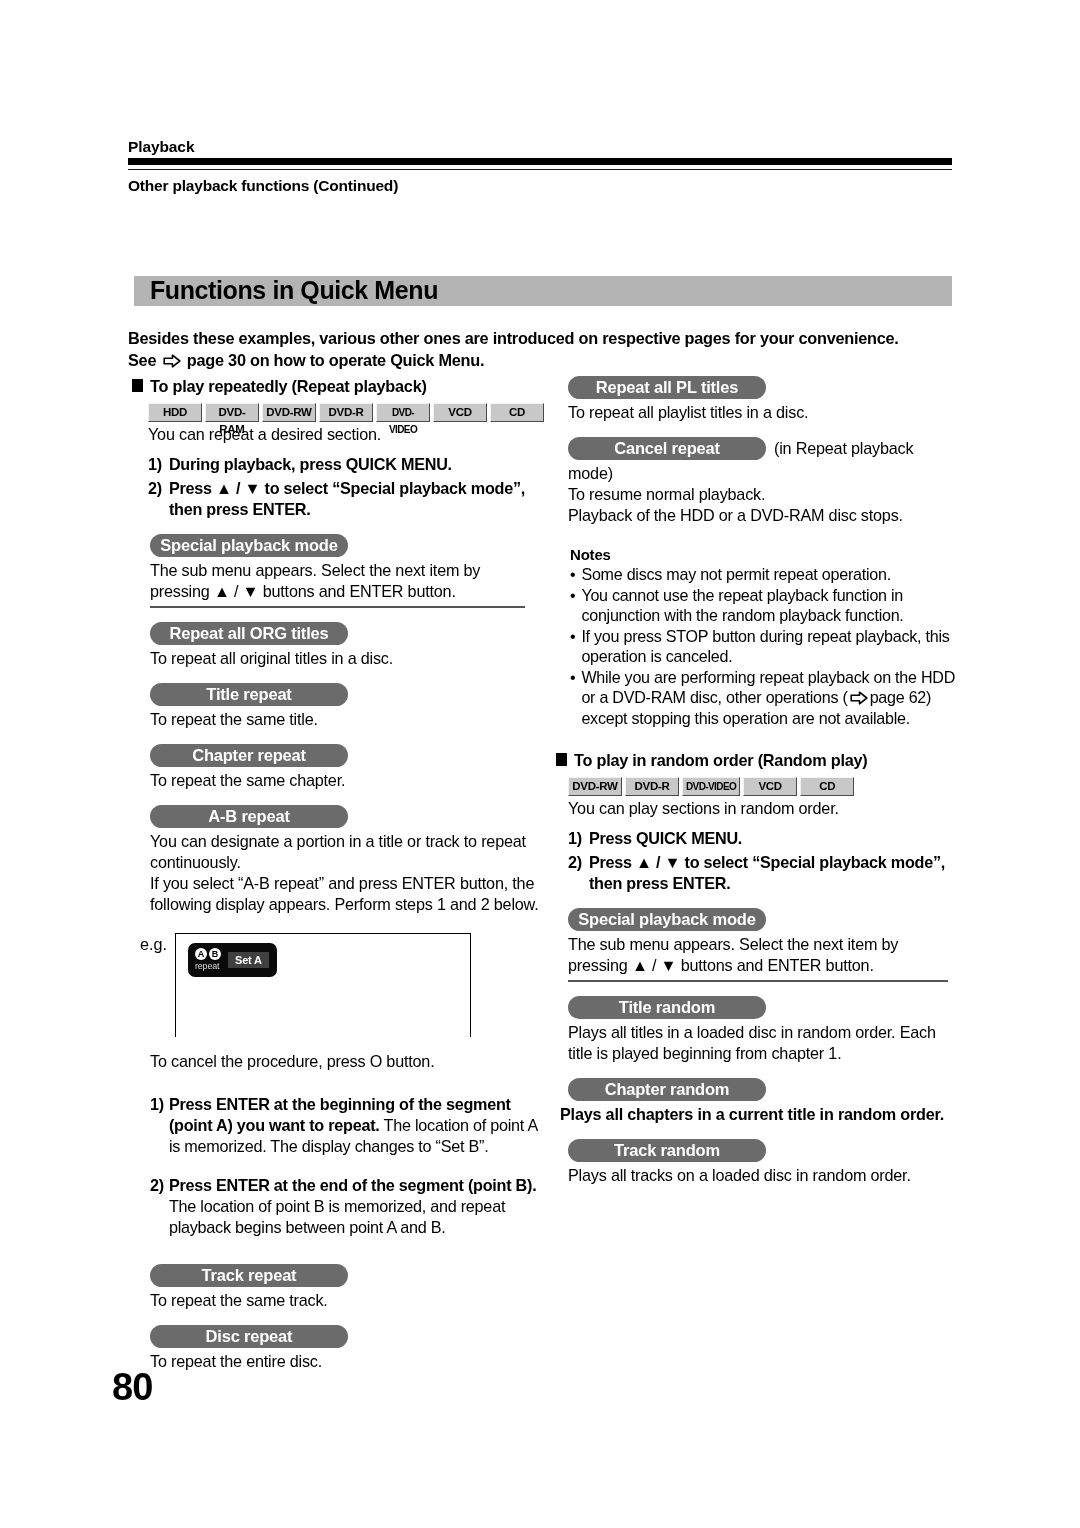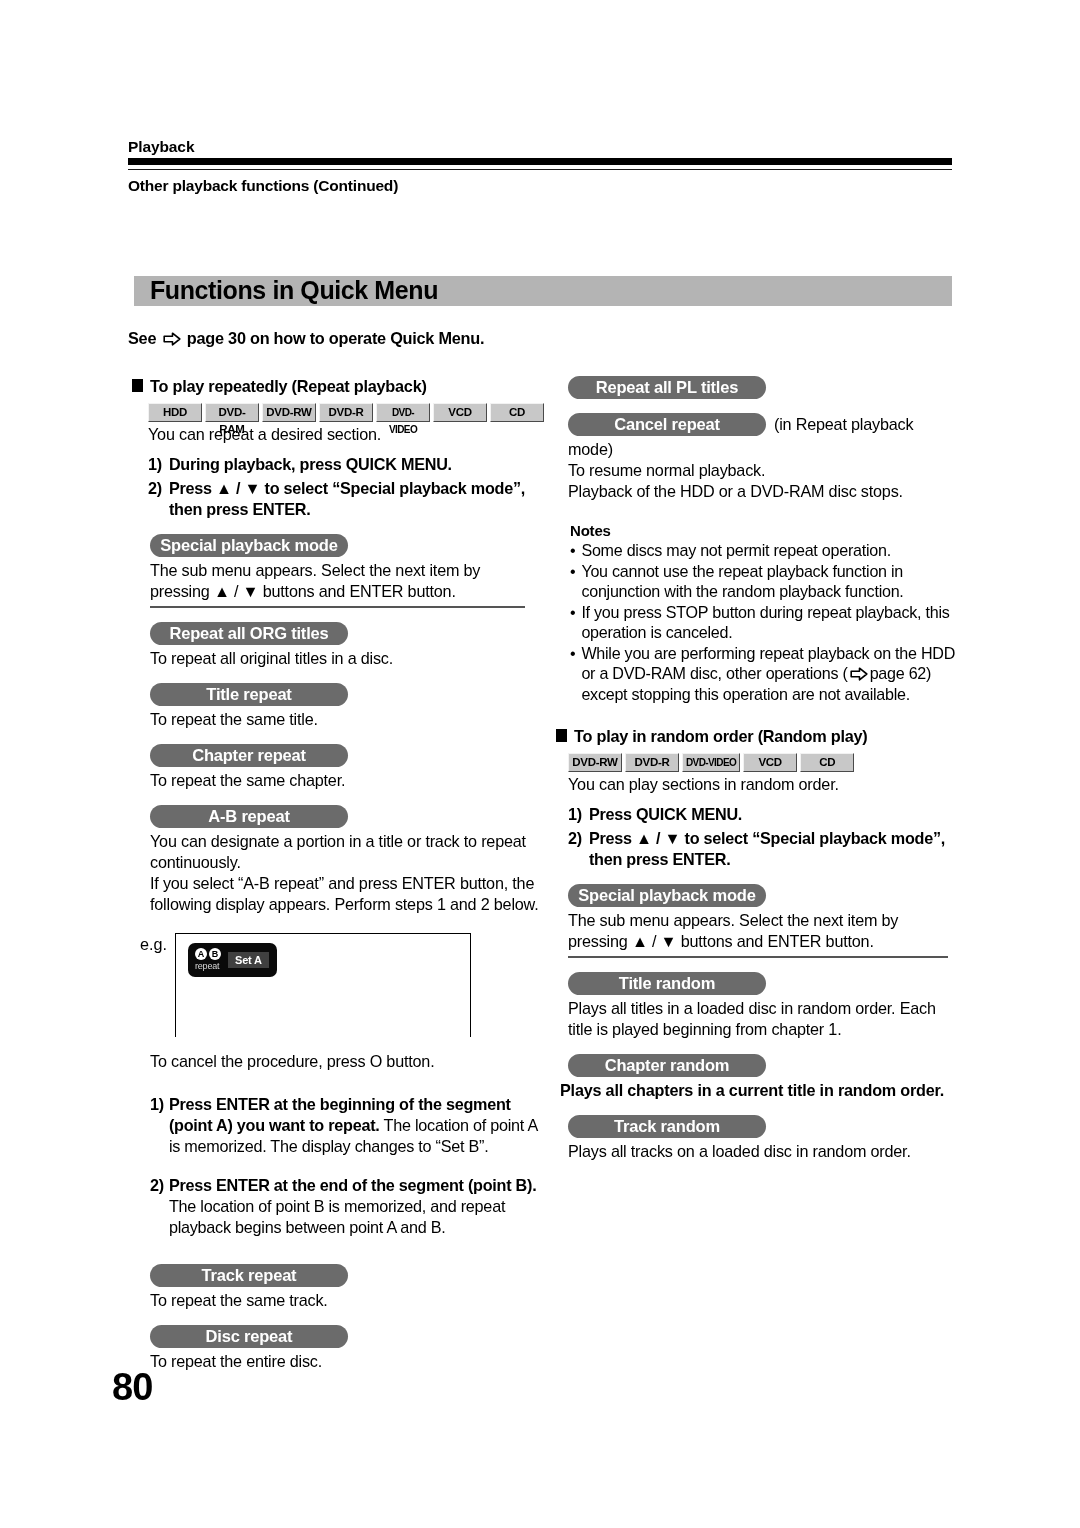--- a/index.html
+++ b/index.html
@@ -348,20 +348,21 @@
     <div class="rh-rule-thick"></div>
     <div class="rh-rule-thin"></div>
     <div class="rh-sub">Other playback functions (Continued)</div>
   </div>
 
   <div class="section-band">
     <div class="band-title">Functions in Quick Menu</div>
   </div>
 
   <div class="intro">
+    <span>Besides these examples, various other ones are introduced on respective pages for your convenience.</span>
     <span class="l2">
       <span>See</span>
       <span class="arrow-ico">
         <svg viewBox="0 0 18 14" width="18" height="14">
           <path d="M1.2 4.2 H9.5 V1.2 L16.8 7 L9.5 12.8 V9.8 H1.2 Z" fill="#ffffff" stroke="#000000" stroke-width="1.6" stroke-linejoin="round"></path>
         </svg>
       </span>
       <span>page 30 on how to operate Quick Menu.</span>
     </span>
   </div>
@@ -467,20 +468,21 @@
       <div class="pill">Disc repeat</div>
       <div class="desc">To repeat the entire disc.</div>
     </div>
 
   </div>
 
   <div class="col col-right">
 
     <div class="pill-block" style="margin-top:0;">
       <div class="pill" style="margin-left:12px;">Repeat all PL titles</div>
+      <div class="desc" style="margin-left:12px;">To repeat all playlist titles in a disc.</div>
     </div>
 
     <div class="pill-block">
       <div class="pill-inline-row" style="margin-left:12px;">
         <div class="pill">Cancel repeat</div>
         <div class="after">(in Repeat playback</div>
       </div>
       <div class="desc" style="margin-left:12px; white-space:pre-line;">mode)
 To resume normal playback.
 Playback of the HDD or a DVD-RAM disc stops.</div>

